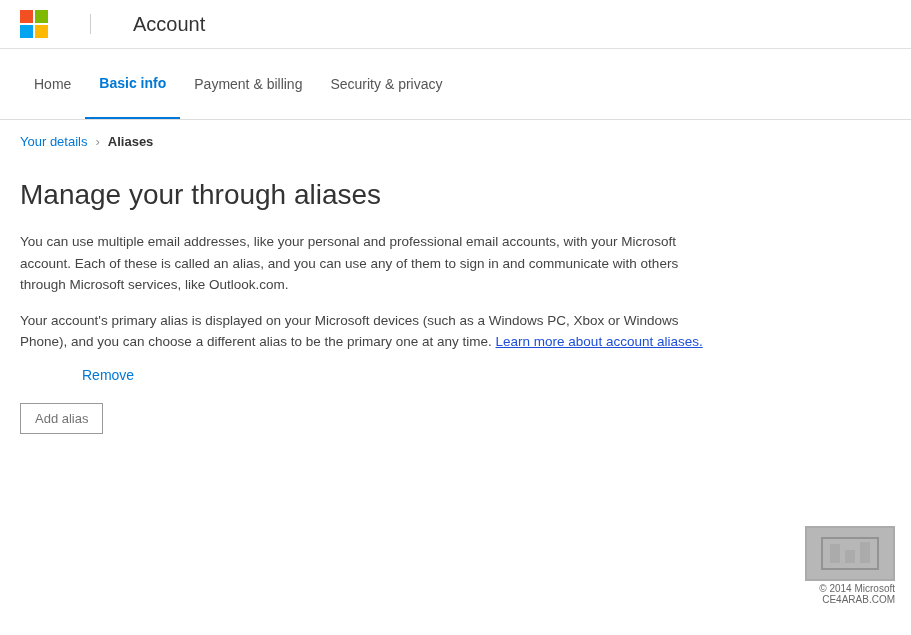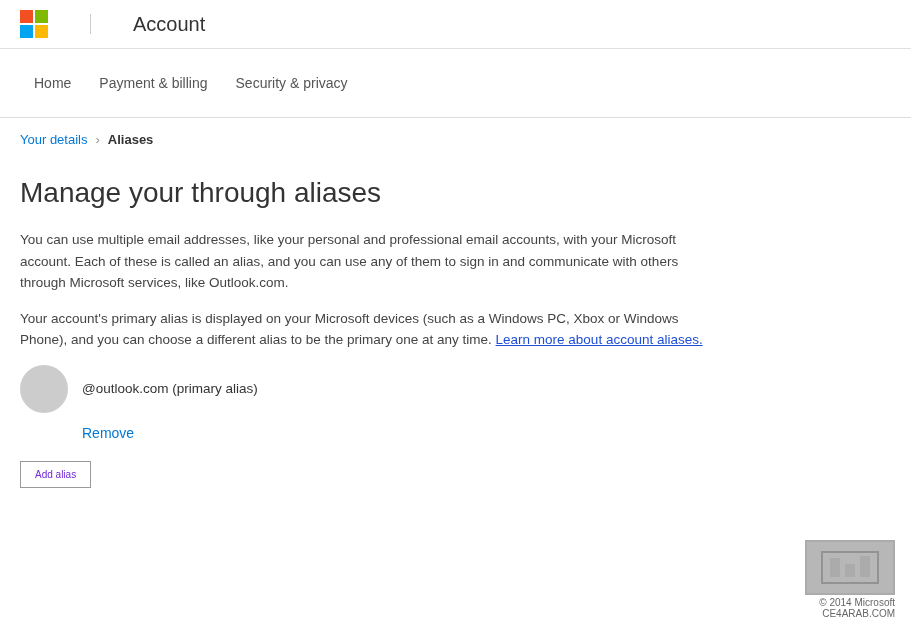--- a/index.html
+++ b/index.html
@@ -143,30 +143,30 @@
       text-decoration: none;
       font-size: 14px;
       cursor: pointer;
       margin-bottom: 20px;
       margin-top: 12px;
     }
 
     .add-alias-btn {
       border: 1px solid #999;
       background: #fff;
-      color: #6d28d9;
+      color: #737373;
       padding: 7px 14px;
-      font-size: 10px;
+      font-size: 13px;
       cursor: pointer;
     }
 
     
     .watermark-area {
       position: fixed;
-      bottom: 16px;
+      bottom: 30px;
       right: 16px;
       display: flex;
       flex-direction: column;
       align-items: flex-end;
     }
     .watermark-box {
       width: 90px;
       height: 55px;
       background: #999;
       border: 2px solid #888;
@@ -193,20 +193,21 @@
       <div class="q3"></div>
       <div class="q4"></div>
     </div>
     <div class="divider-vert"></div>
     <span class="header-title">Account</span>
   </div>
 </div>
 
 <nav class="nav">
   <a class="nav-item">Home</a>
+  <a class="nav-item active">Basic info</a>
   <a class="nav-item">Payment &amp; billing</a>
   <a class="nav-item">Security &amp; privacy</a>
 </nav>
 
 <div class="breadcrumb">
   <a class="breadcrumb-item">Your details</a>
   <span class="breadcrumb-sep">›</span>
   <span class="breadcrumb-item current">Aliases</span>
 </div>
 
@@ -214,24 +215,20 @@
   <h1 class="page-title">Manage your through aliases</h1>
 
   <p class="description">You can use multiple email addresses, like your personal and professional email accounts, with your Microsoft account. Each of these is called an alias, and you can use any of them to sign in and communicate with others through Microsoft services, like Outlook.com.</p>
 
   <p class="description">
     <span>Your account's primary alias is displayed on your Microsoft devices (such as a Windows PC, Xbox or Windows Phone), and you can choose a different alias to be the primary one at any time.</span>
     <a href="#">Learn more about account aliases.</a>
   </p>
 
 
-  <div class="alias-row">
-    <div class="alias-avatar"></div>
-    <span class="alias-email">@outlook.com (primary alias)</span>
-  </div>
 
   <a class="remove-link">Remove</a>
 
   <button class="add-alias-btn">Add alias</button>
 </div>
 
 <div class="watermark-area">
   <div class="watermark-box">
     <svg width="60" height="35" viewBox="0 0 60 35">
       <rect x="2" y="2" width="56" height="31" fill="none" stroke="#666" stroke-width="2"></rect>

